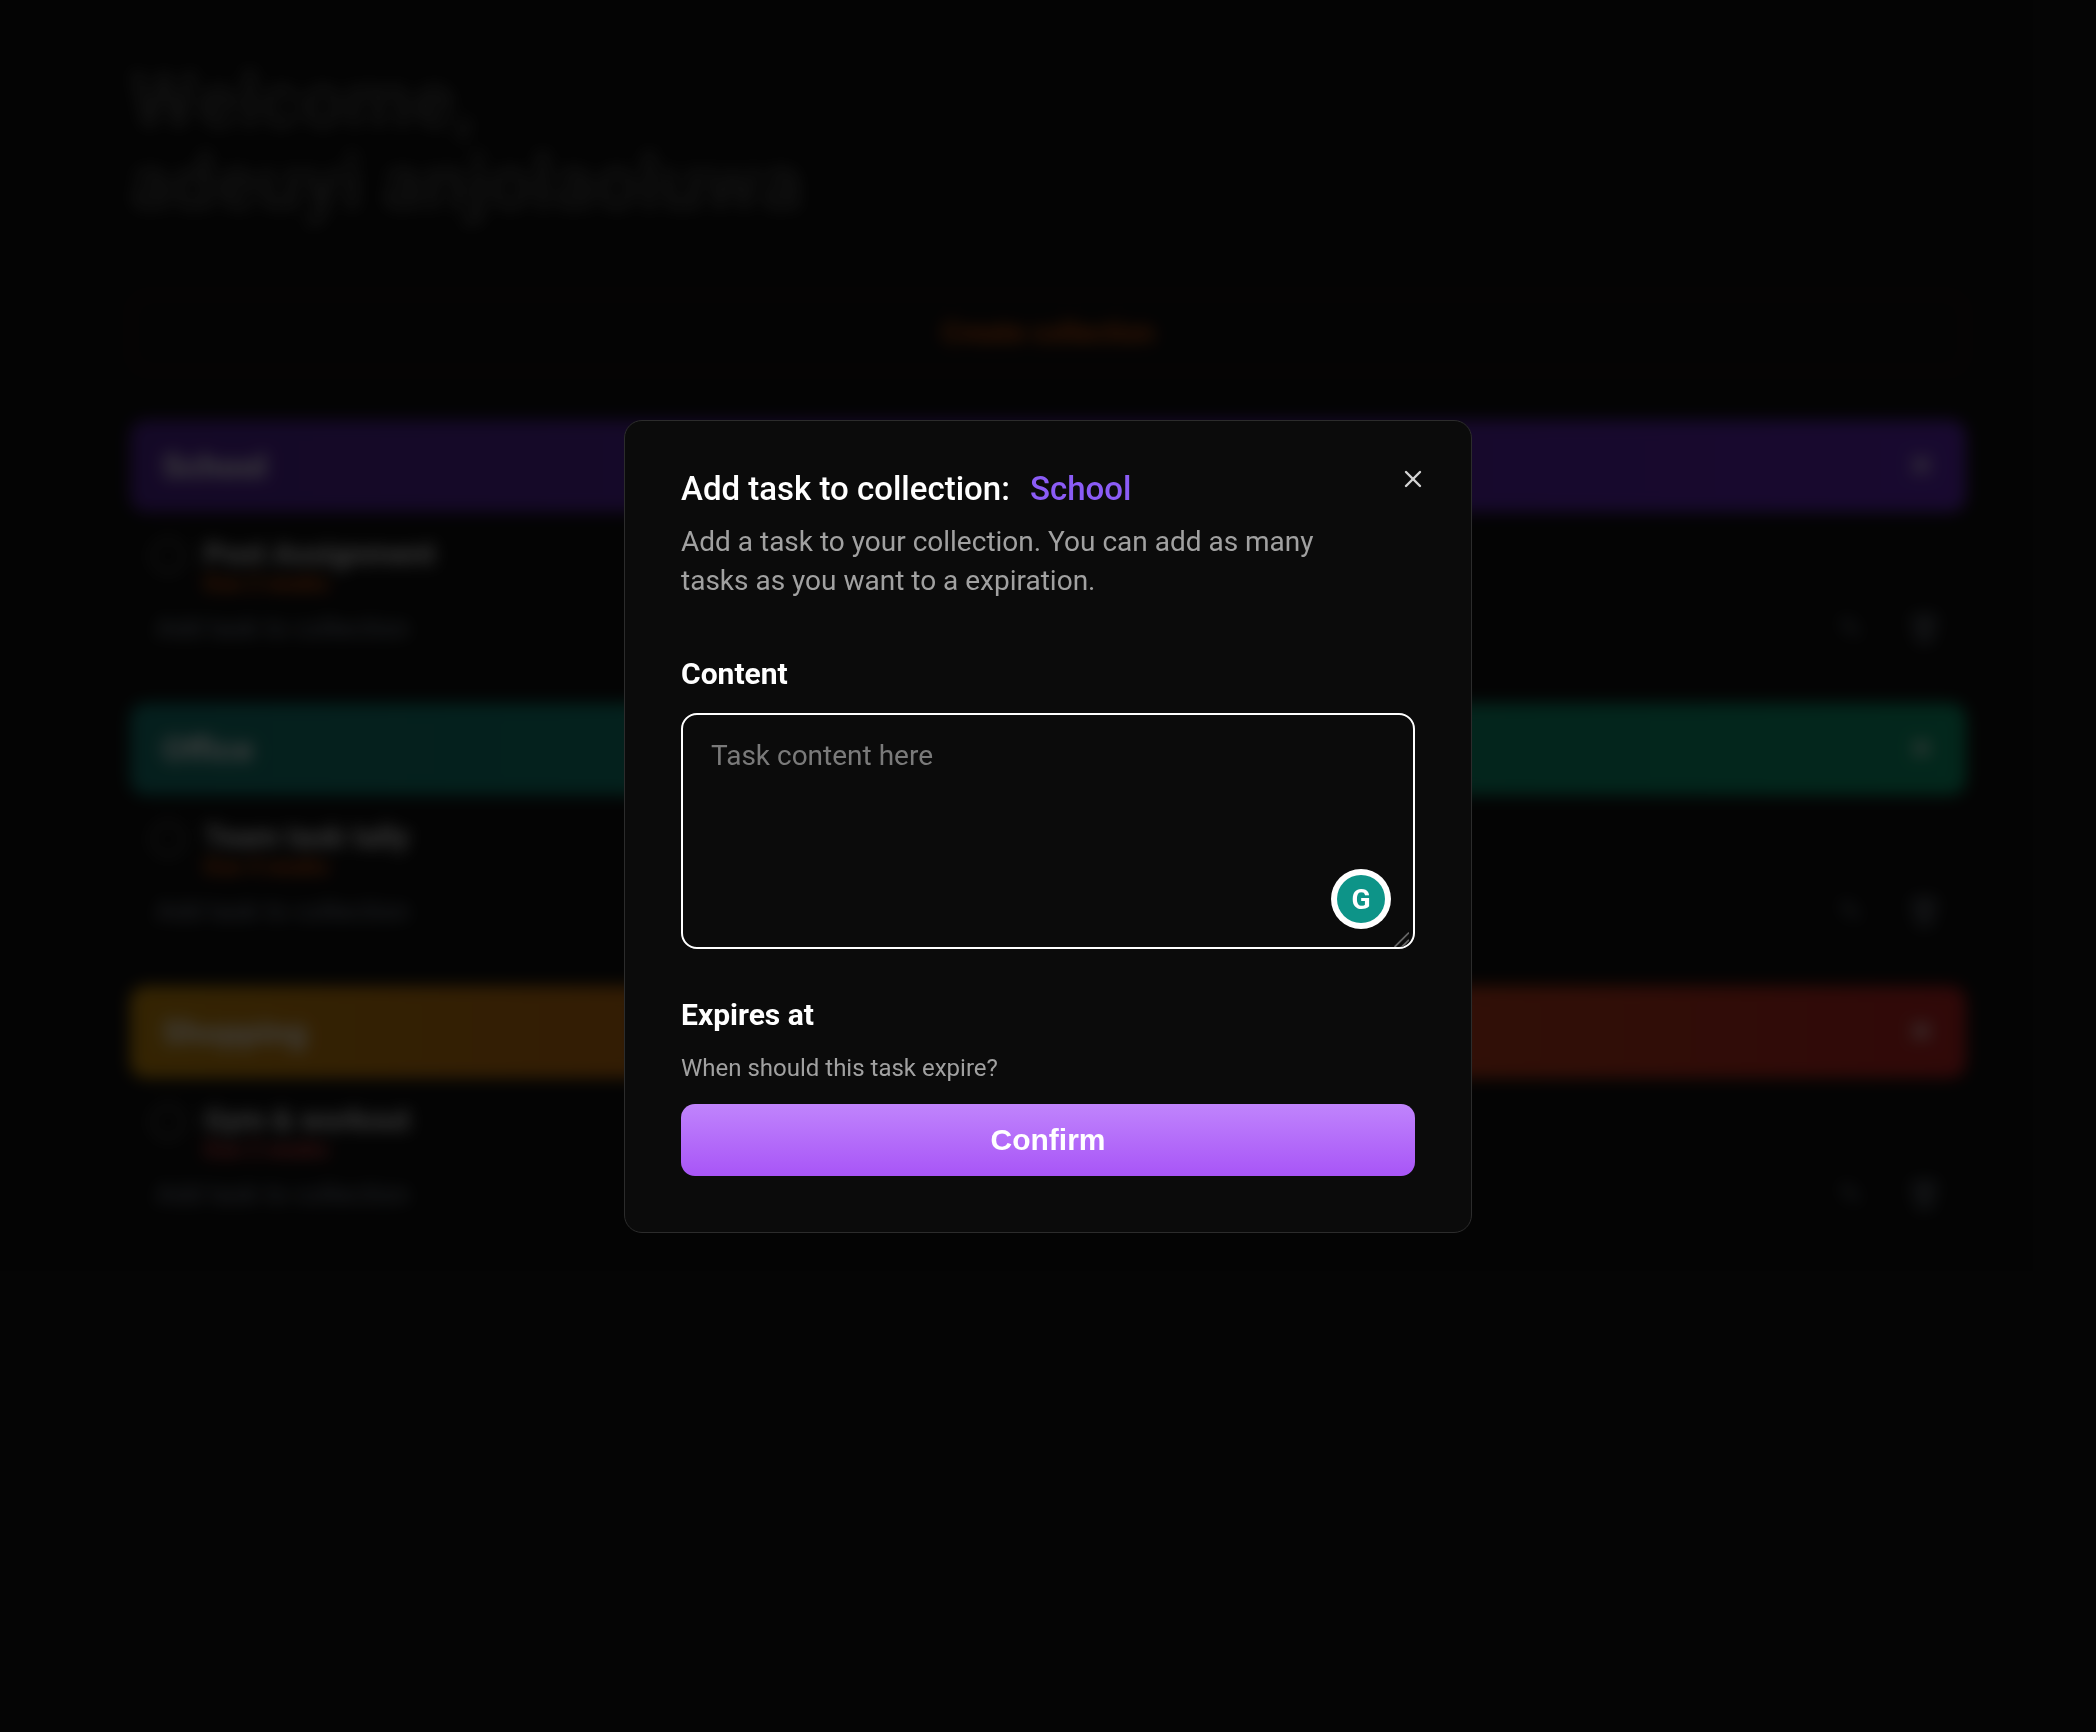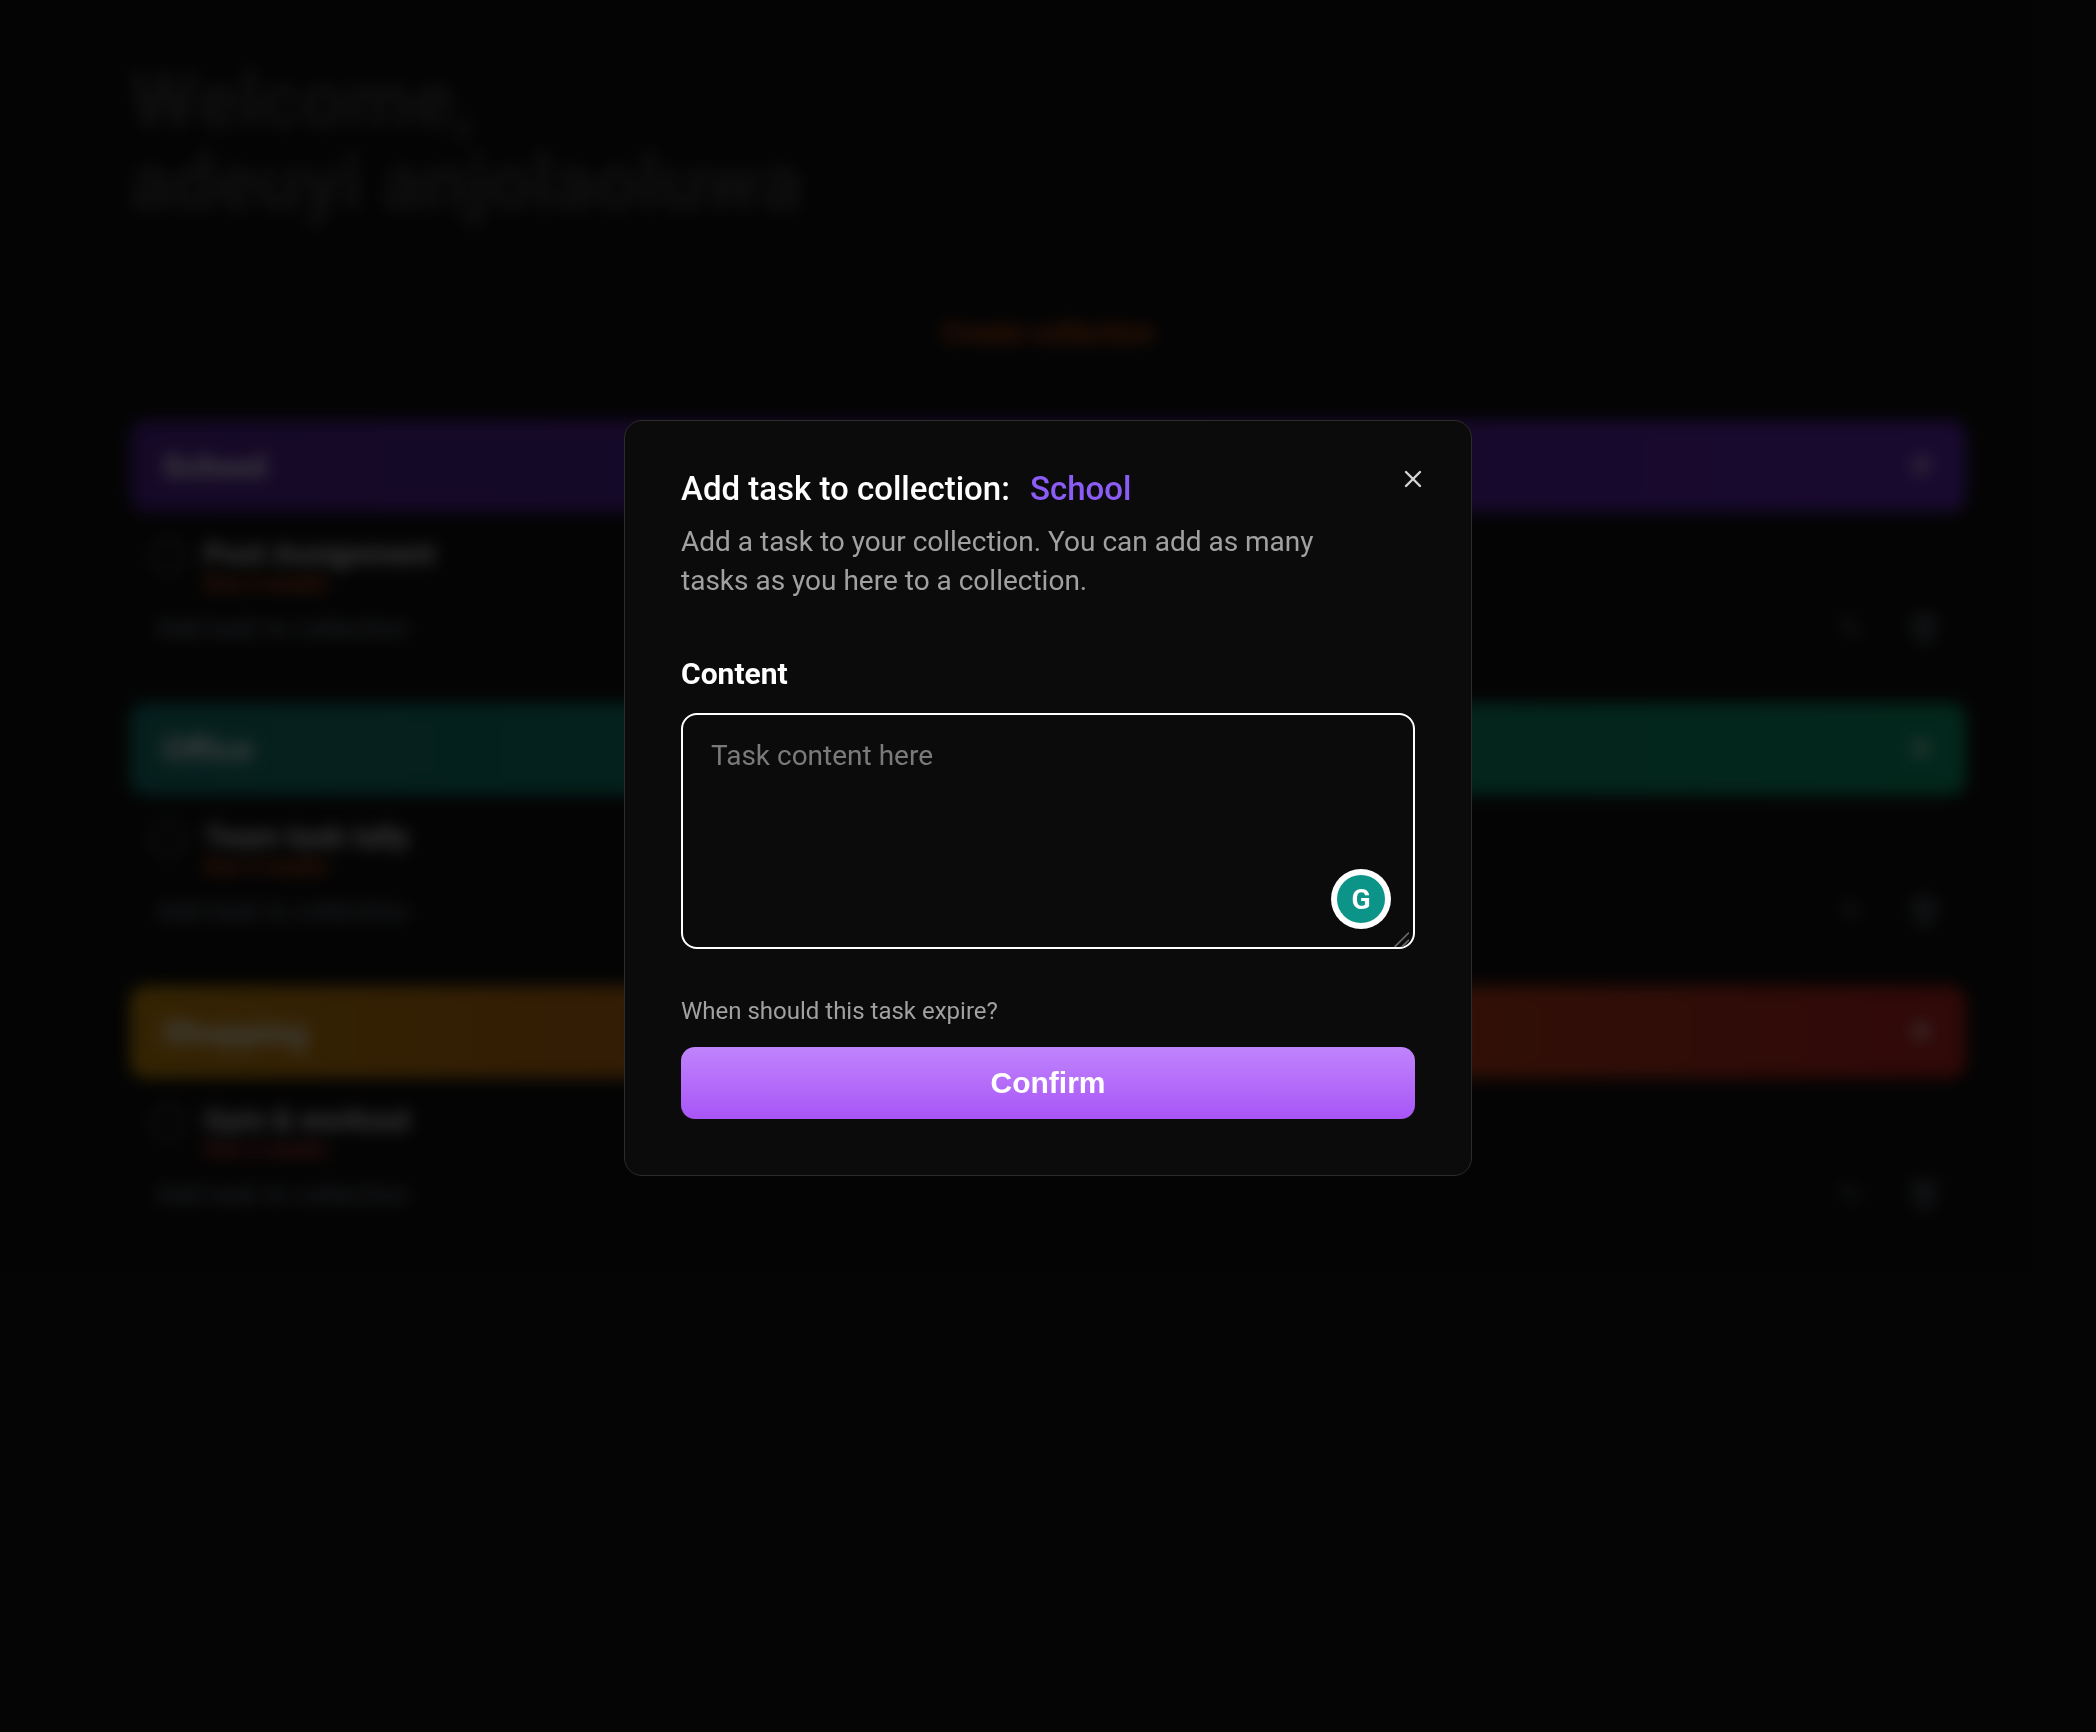--- a/index.html
+++ b/index.html
@@ -305,34 +305,35 @@
           <line x1="5" y1="5" x2="19" y2="19"></line>
             <line x1="19" y1="5" x2="5" y2="19"></line>
         </svg>
       </button>
 
       <h2 class="modal-title">
         <span>Add task to collection:</span>
         <span class="coll-name">School</span>
       </h2>
 
-      <p class="modal-desc">Add a task to your collection. You can add as many tasks as you here to a collection.</p>
+      <p class="modal-desc">Add a task to your collection. You can add as many tasks as you want to a expiration.</p>
 
       <div class="field-label">Content</div>
       <div class="textarea-wrap">
         <textarea class="content" placeholder="Task content here" style=""></textarea>
         <div class="grammarly">
           <div class="grammarly-inner">G</div>
         </div>
         <svg class="resize-mark" viewBox="0 0 10 10">
           <line x1="2" y1="10" x2="10" y2="2" stroke="#666" stroke-width="1"></line>
           <line x1="6" y1="10" x2="10" y2="6" stroke="#666" stroke-width="1"></line>
         </svg>
       </div>
 
+      <div class="field-label">Expires at</div>
       <p class="sub-label">When should this task expire?</p>
 
 
       <button class="confirm-btn">
         <span>Confirm</span>
       </button>
 
     </div>
   </div>
 

